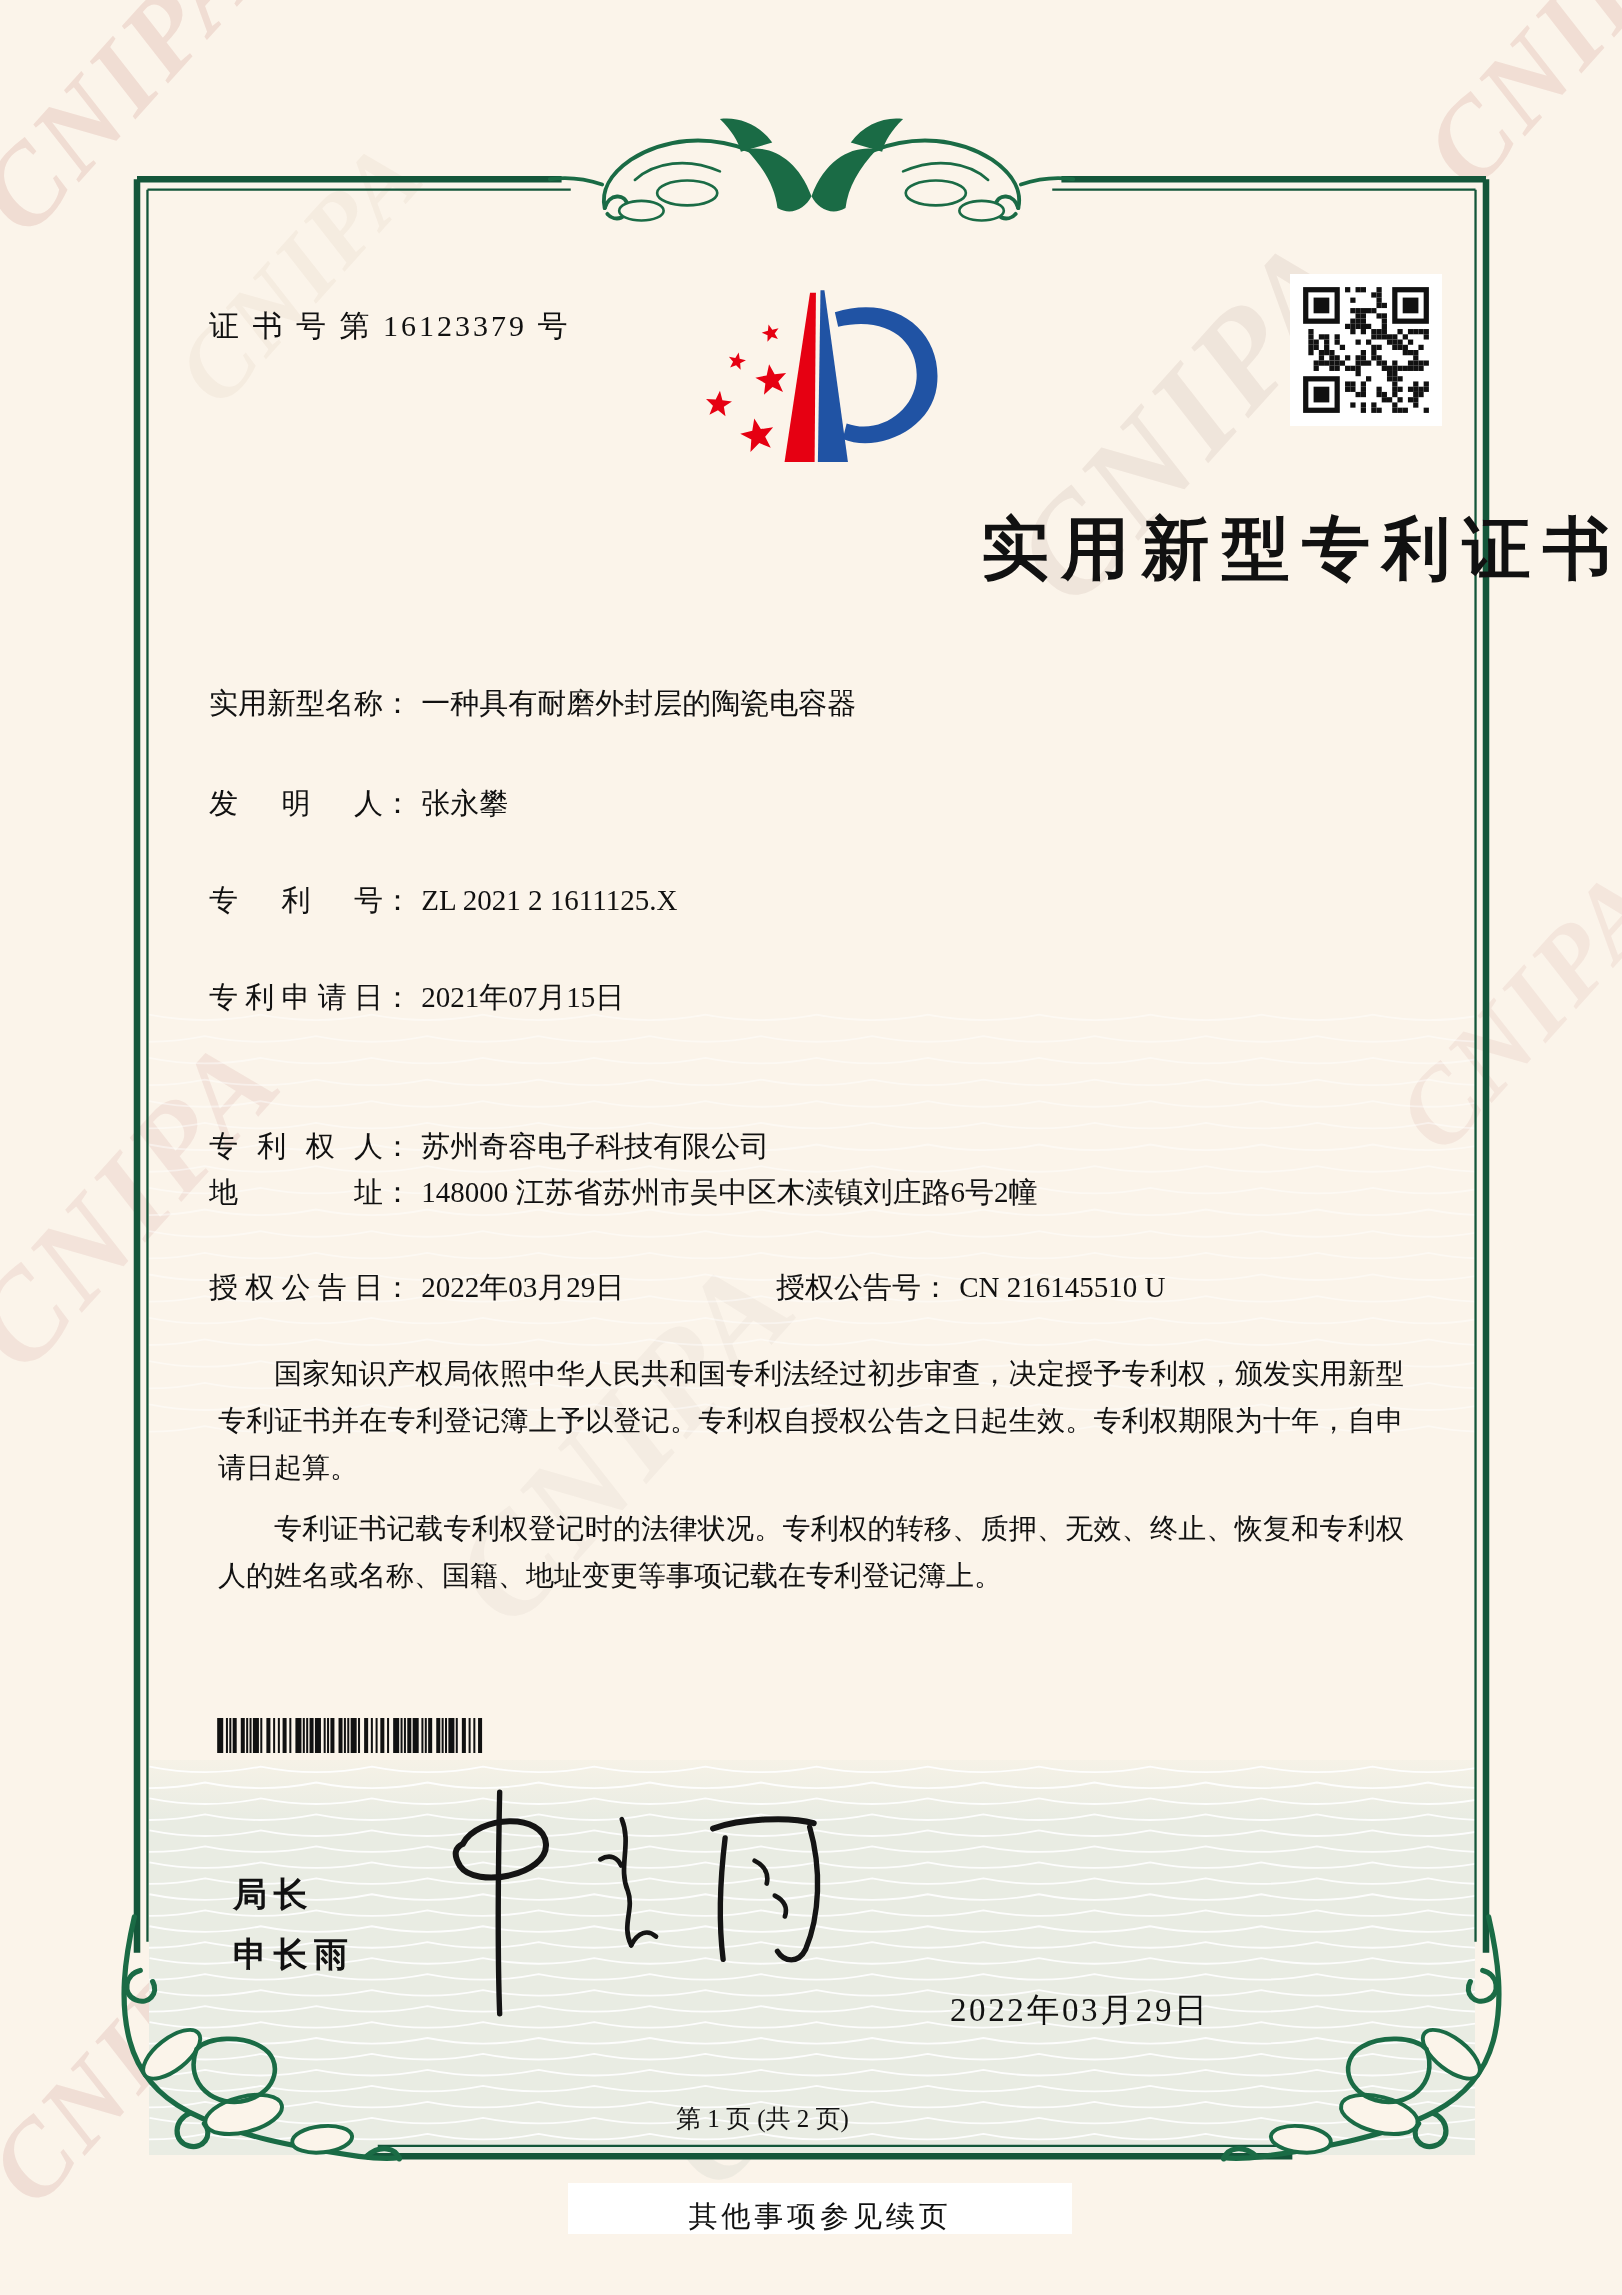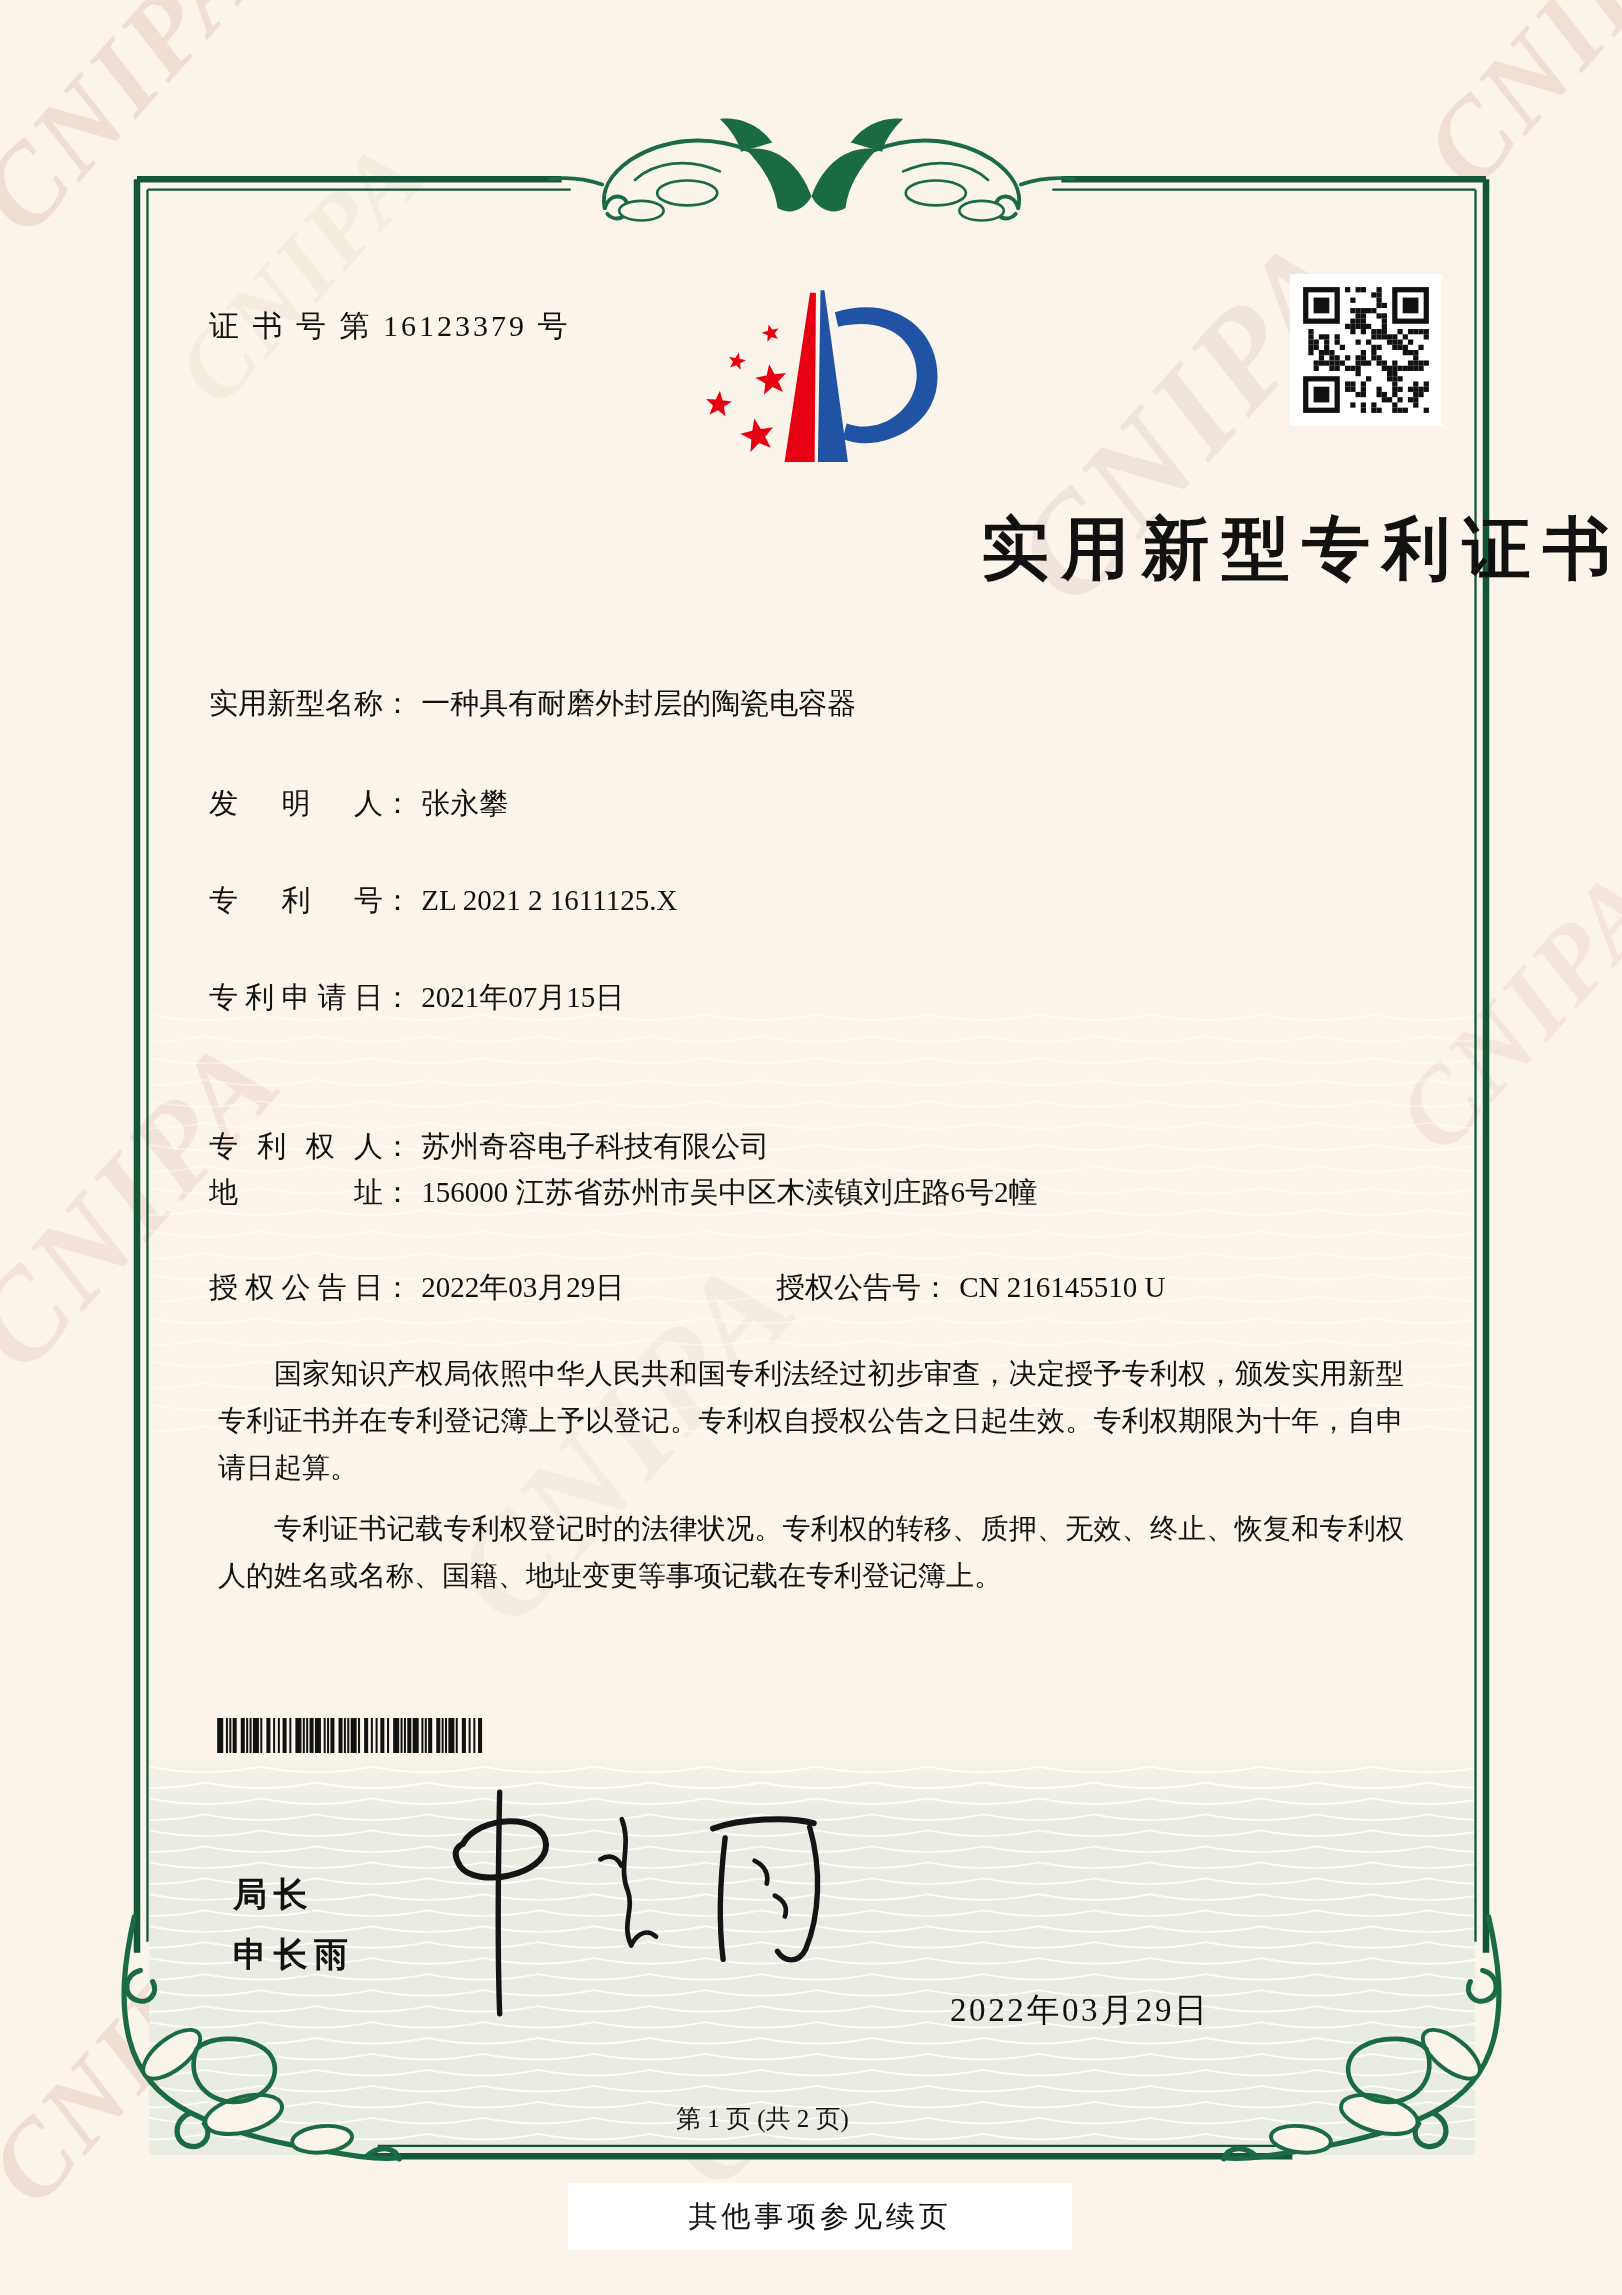--- a/index.html
+++ b/index.html
@@ -29,21 +29,21 @@
   .r1{top:684px;} .r2{top:784px;} .r3{top:881px;} .r4{top:978px;}
   .r5{top:1127px;} .r6{top:1173px;} .r7{top:1268px;}
   .grant-right{position:absolute;left:567px;top:0;white-space:nowrap;}
   .paras{left:204px;top:1336px;width:1214px;font-size:28px;line-height:47px;
          text-align:justify;}
   .paras p{margin:14px;text-indent:2em;}
   .signer{left:233px;font-size:34px;letter-spacing:6.5px;font-weight:600;}
   .s1{top:1864px;margin-top:8px;} .s2{top:1932px;}
   .date{left:950px;top:1988px;font-size:33px;letter-spacing:2.6px;}
   .pageinfo{left:0;top:2102px;width:1525px;text-align:center;font-size:25px;}
-  .footer-strip{left:568px;top:2183px;width:504px;height:67px;background:#ffffff;
+  .footer-strip{left:568px;top:2183px;width:504px;height:51px;background:#ffffff;
       text-align:center;}
   .footer-strip span{display:inline-block;margin-top:14.4px;font-size:29px;letter-spacing:3.9px;}
   svg{display:block;}
 </style>
 </head>
 <body>
 
 <div class="page">
 
   <span class="wm wm1">CNIPA</span>
@@ -351,21 +351,21 @@
   <div class="abs frow r3">
     <span class="flabel">专利号</span><span class="fcolon">：</span><span>ZL 2021 2 1611125.X</span>
   </div>
   <div class="abs frow r4">
     <span class="flabel">专利申请日</span><span class="fcolon">：</span><span>2021年07月15日</span>
   </div>
   <div class="abs frow r5">
     <span class="flabel">专利权人</span><span class="fcolon">：</span><span>苏州奇容电子科技有限公司</span>
   </div>
   <div class="abs frow r6">
-    <span class="flabel">地址</span><span class="fcolon">：</span><span>156000 江苏省苏州市吴中区木渎镇刘庄路6号2幢</span>
+    <span class="flabel">地址</span><span class="fcolon">：</span><span>148000 江苏省苏州市吴中区木渎镇刘庄路6号2幢</span>
   </div>
   <div class="abs frow r7">
     <span class="flabel">授权公告日</span><span class="fcolon">：</span><span>2022年03月29日</span>
     <span class="grant-right">
       <span>授权公告号</span><span class="fcolon">：</span><span>CN 216145510 U</span>
     </span>
   </div>
 
   <div class="abs paras">
     <p>国家知识产权局依照中华人民共和国专利法经过初步审查，决定授予专利权，颁发实用新型专利证书并在专利登记簿上予以登记。专利权自授权公告之日起生效。专利权期限为十年，自申请日起算。</p>

